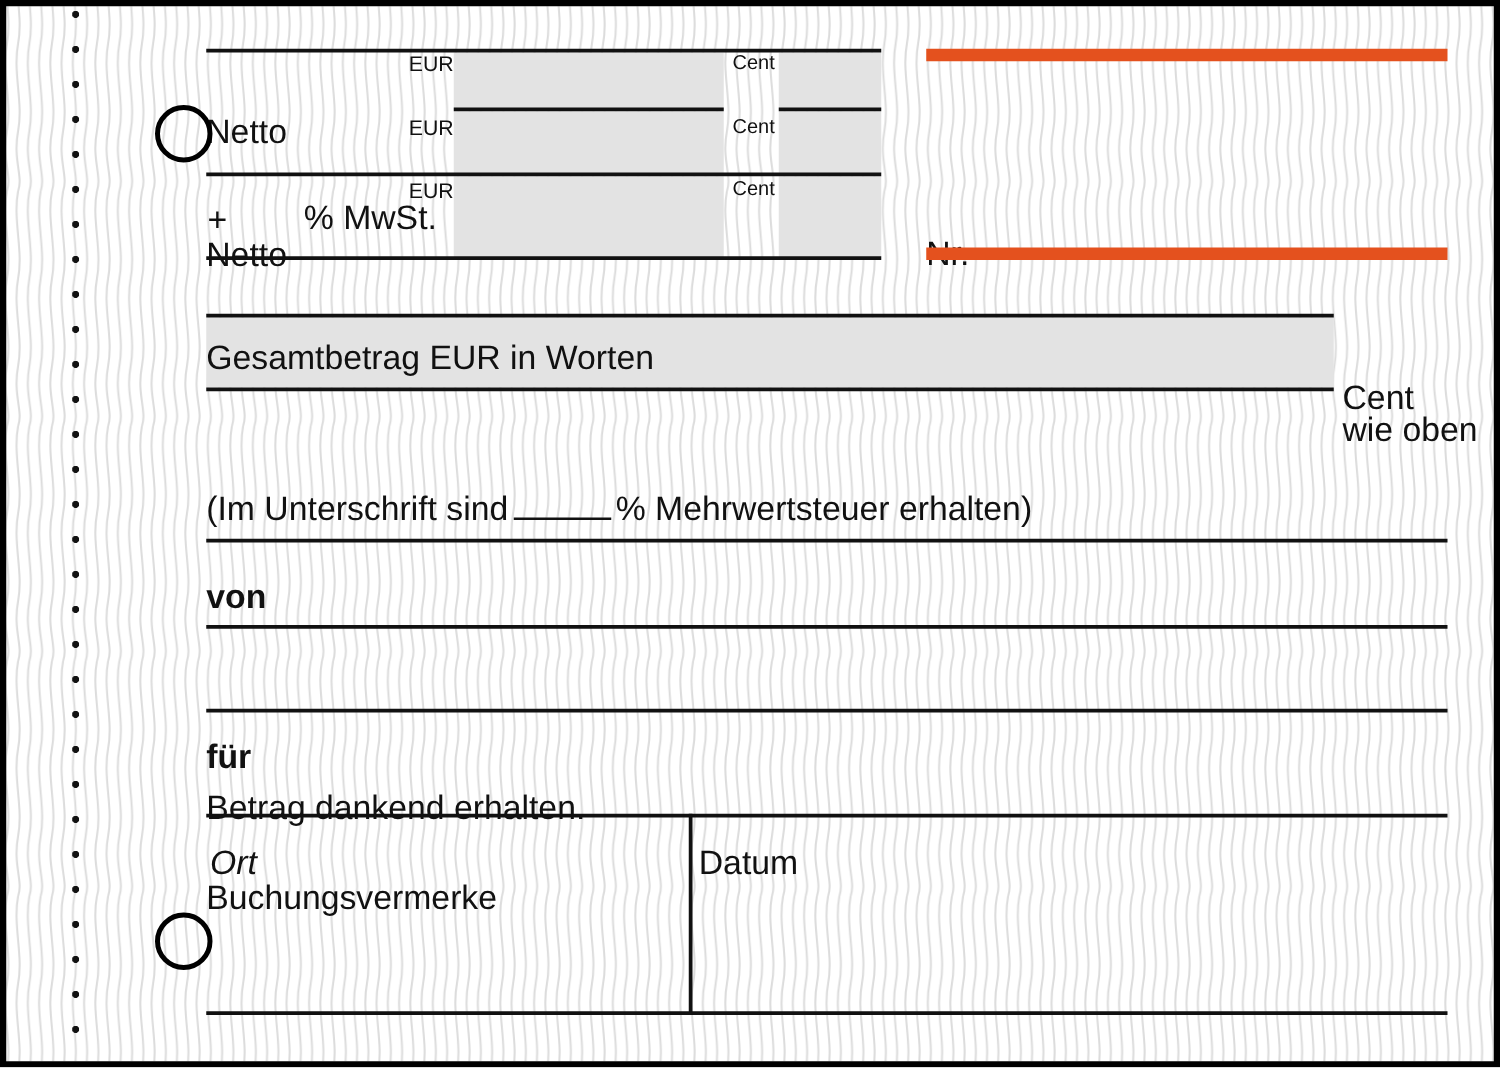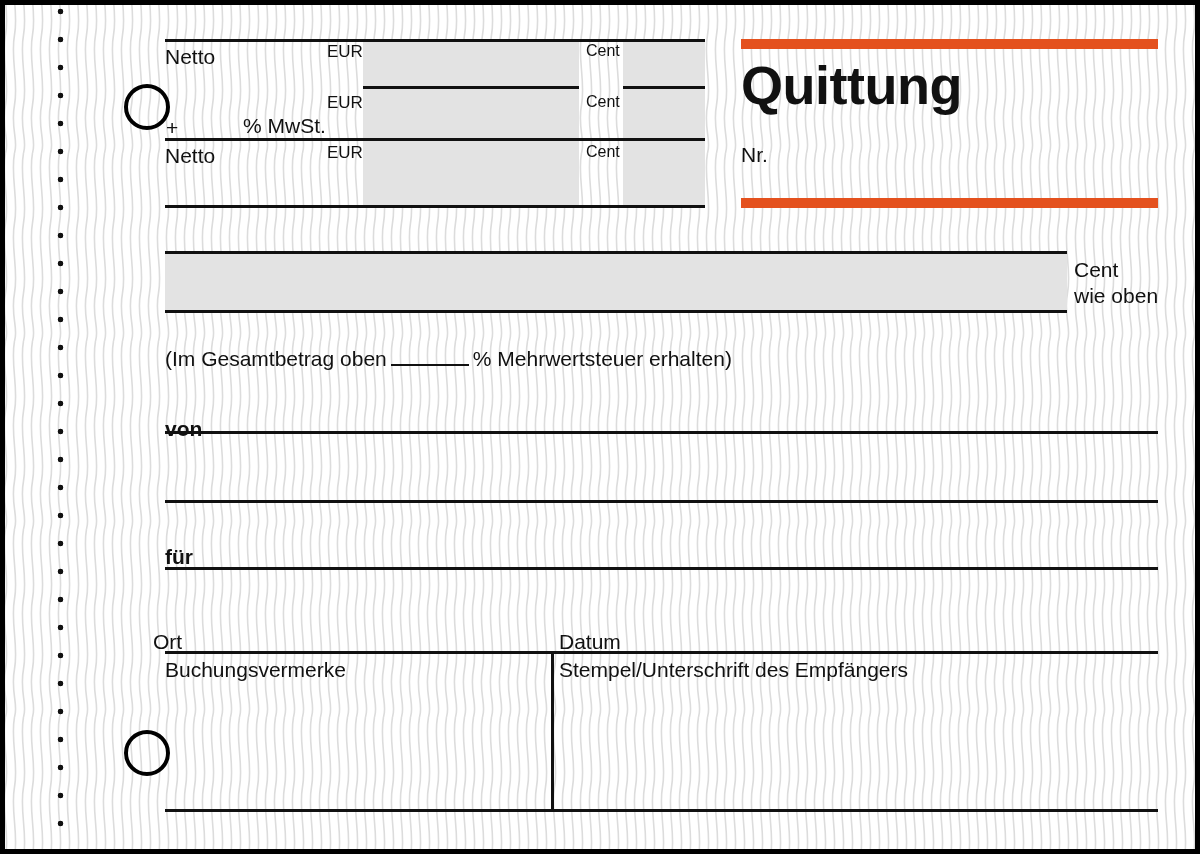--- a/index.html
+++ b/index.html
@@ -93,21 +93,21 @@
   }
   .label {
     position: absolute;
     color: #111;
     white-space: nowrap;
     z-index: 18;
     line-height: 1;
   }
 
   
-  .lbl-lg  { font-size: 21px; }
+  .lbl-lg  { font-size: 27px; margin-top: 46px; }
   .lbl-md  { font-size: 17px; }
   .lbl-sm  { font-size: 16px; }
 
   
   .orange-bar {
     position: absolute;
     background: #e4511e;
     height: 10px;
     z-index: 18;
   }
@@ -174,48 +174,48 @@
   <span class="label lbl-lg" style="left:166px; top:117px;">+</span>
   <span class="label lbl-lg" style="left:243px; top:115px;">% MwSt.</span>
   <span class="label lbl-md" style="left:327px; top:94px;">EUR</span>
   <span class="label lbl-sm" style="left:586px; top:94px;">Cent</span>
 
   <span class="label lbl-lg" style="left:165px; top:145px;">Netto</span>
   <span class="label lbl-md" style="left:327px; top:144px;">EUR</span>
   <span class="label lbl-sm" style="left:586px; top:144px;">Cent</span>
 
   <div class="orange-bar" style="left:741px; top:39px; width:417px;"></div>
-  <div class="title" style="left:741px; top:58px;">Quittung</div>
   <span class="label lbl-lg" style="left:741px; top:144px;">Nr.</span>
   <div class="orange-bar" style="left:741px; top:198px; width:417px;"></div>
 
+  <span class="label lbl-lg" style="left:165px; top:227px;">Gesamtbetrag EUR in Worten</span>
   <div class="hline" style="left:165px; top:251px; width:902px;"></div>
   <div class="greybox" style="left:165px; top:254px; width:902px; height:56px;"></div>
   <div class="hline" style="left:165px; top:310px; width:902px;"></div>
   <span class="label lbl-lg" style="left:1074px; top:259px;">Cent</span>
   <span class="label lbl-lg" style="left:1074px; top:285px;">wie oben</span>
 
   <div class="label lbl-lg" style="left:165px; top:348px;">
-    <span>(Im Gesamtbetrag oben</span><span class="mwst-blank"></span><span>% Mehrwertsteuer erhalten)</span>
+    <span>(Im Unterschrift sind</span><span class="mwst-blank"></span><span>% Mehrwertsteuer erhalten)</span>
   </div>
 
   <span class="label lbl-lg" style="left:165px; top:418px;font-weight:bold;">von</span>
   <div class="hline" style="left:165px; top:431px; width:993px;"></div>
   <div class="hline" style="left:165px; top:500px; width:993px;"></div>
 
   <span class="label lbl-lg" style="left:165px; top:546px;font-weight:bold;">für</span>
   <div class="hline" style="left:165px; top:567px; width:993px;"></div>
 
-
-  <span class="label lbl-lg" style="left:153px; top:631px;">Ort</span>
+  <span class="label lbl-lg" style="left:165px; top:587px;">Betrag dankend erhalten.</span>
+
+  <span class="label lbl-lg" style="left:168px; top:631px;font-style:italic;">Ort</span>
   <span class="label lbl-lg" style="left:559px; top:631px;">Datum</span>
   <div class="hline" style="left:165px; top:651px; width:993px;"></div>
 
   <span class="label lbl-lg" style="left:165px; top:659px;">Buchungsvermerke</span>
-  <span class="label lbl-lg" style="left:559px; top:659px;">Stempel/Unterschrift des Empfängers</span>
 
   <div class="vline" style="left:551px; top:651px; height:161px;"></div>
   <div class="hline" style="left:165px; top:809px; width:993px;"></div>
 
   <div style="position:absolute; left:168px; top:686px; width:380px; height:122px; z-index:8;"></div>
   <div style="position:absolute; left:556px; top:686px; width:600px; height:122px; z-index:8;"></div>
   <div style="position:absolute; left:205px; top:625px; width:330px; height:24px; z-index:8;"></div>
   <div style="position:absolute; left:645px; top:625px; width:500px; height:24px; z-index:8;"></div>
   <div style="position:absolute; left:210px; top:407px; width:945px; height:24px; z-index:8;"></div>
   <div style="position:absolute; left:168px; top:470px; width:987px; height:30px; z-index:8;"></div>

